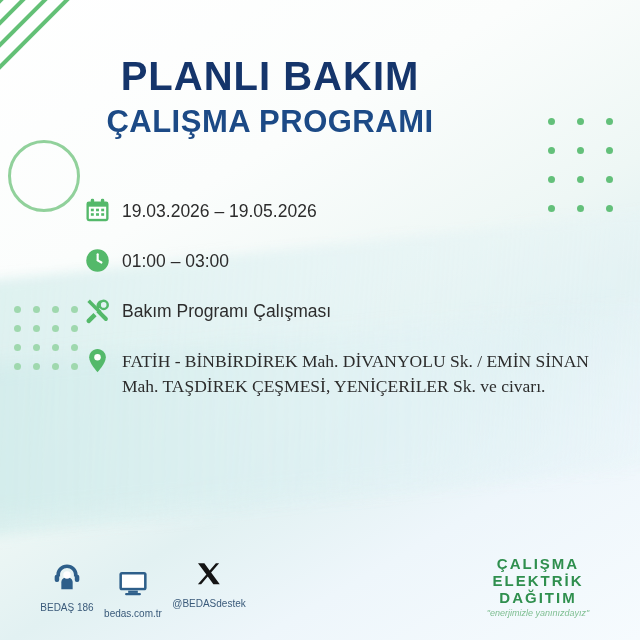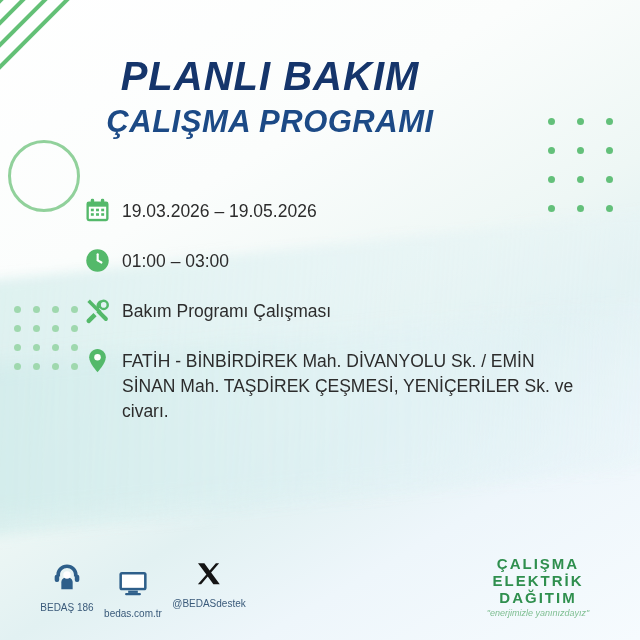--- a/index.html
+++ b/index.html
@@ -102,21 +102,20 @@
   }
   #dots-left span { background: #9fd8ae; }
 
   
   .title-wrap {
     position: absolute;
     left: 0;
     top: 54px;
     width: 540px;
     text-align: center;
-    font-style: italic;
   }
   .title-1 {
     font-size: 40px;
     font-weight: bold;
     letter-spacing: 1px;
     color: #15356b;
     line-height: 1.12;
     margin: 0;
   }
   .title-2 {
@@ -148,21 +147,21 @@
     align-items: flex-start;
     justify-content: flex-start;
     padding-top: 1px;
   }
   .row .txt {
     font-size: 17.5px;
     color: #2c2c2c;
     line-height: 1.42;
     padding-top: 3px;
   }
-  #row-location .txt { max-width: 470px; }
+  #row-location .txt { max-width: 470px; font-family: Liberation Serif, serif; }
 
   
   .footer-line {
     position: absolute;
     left: 0;
     top: 545px;
     width: 640px;
     height: 1px;
     background: rgba(180,200,210,0.0);
   }

